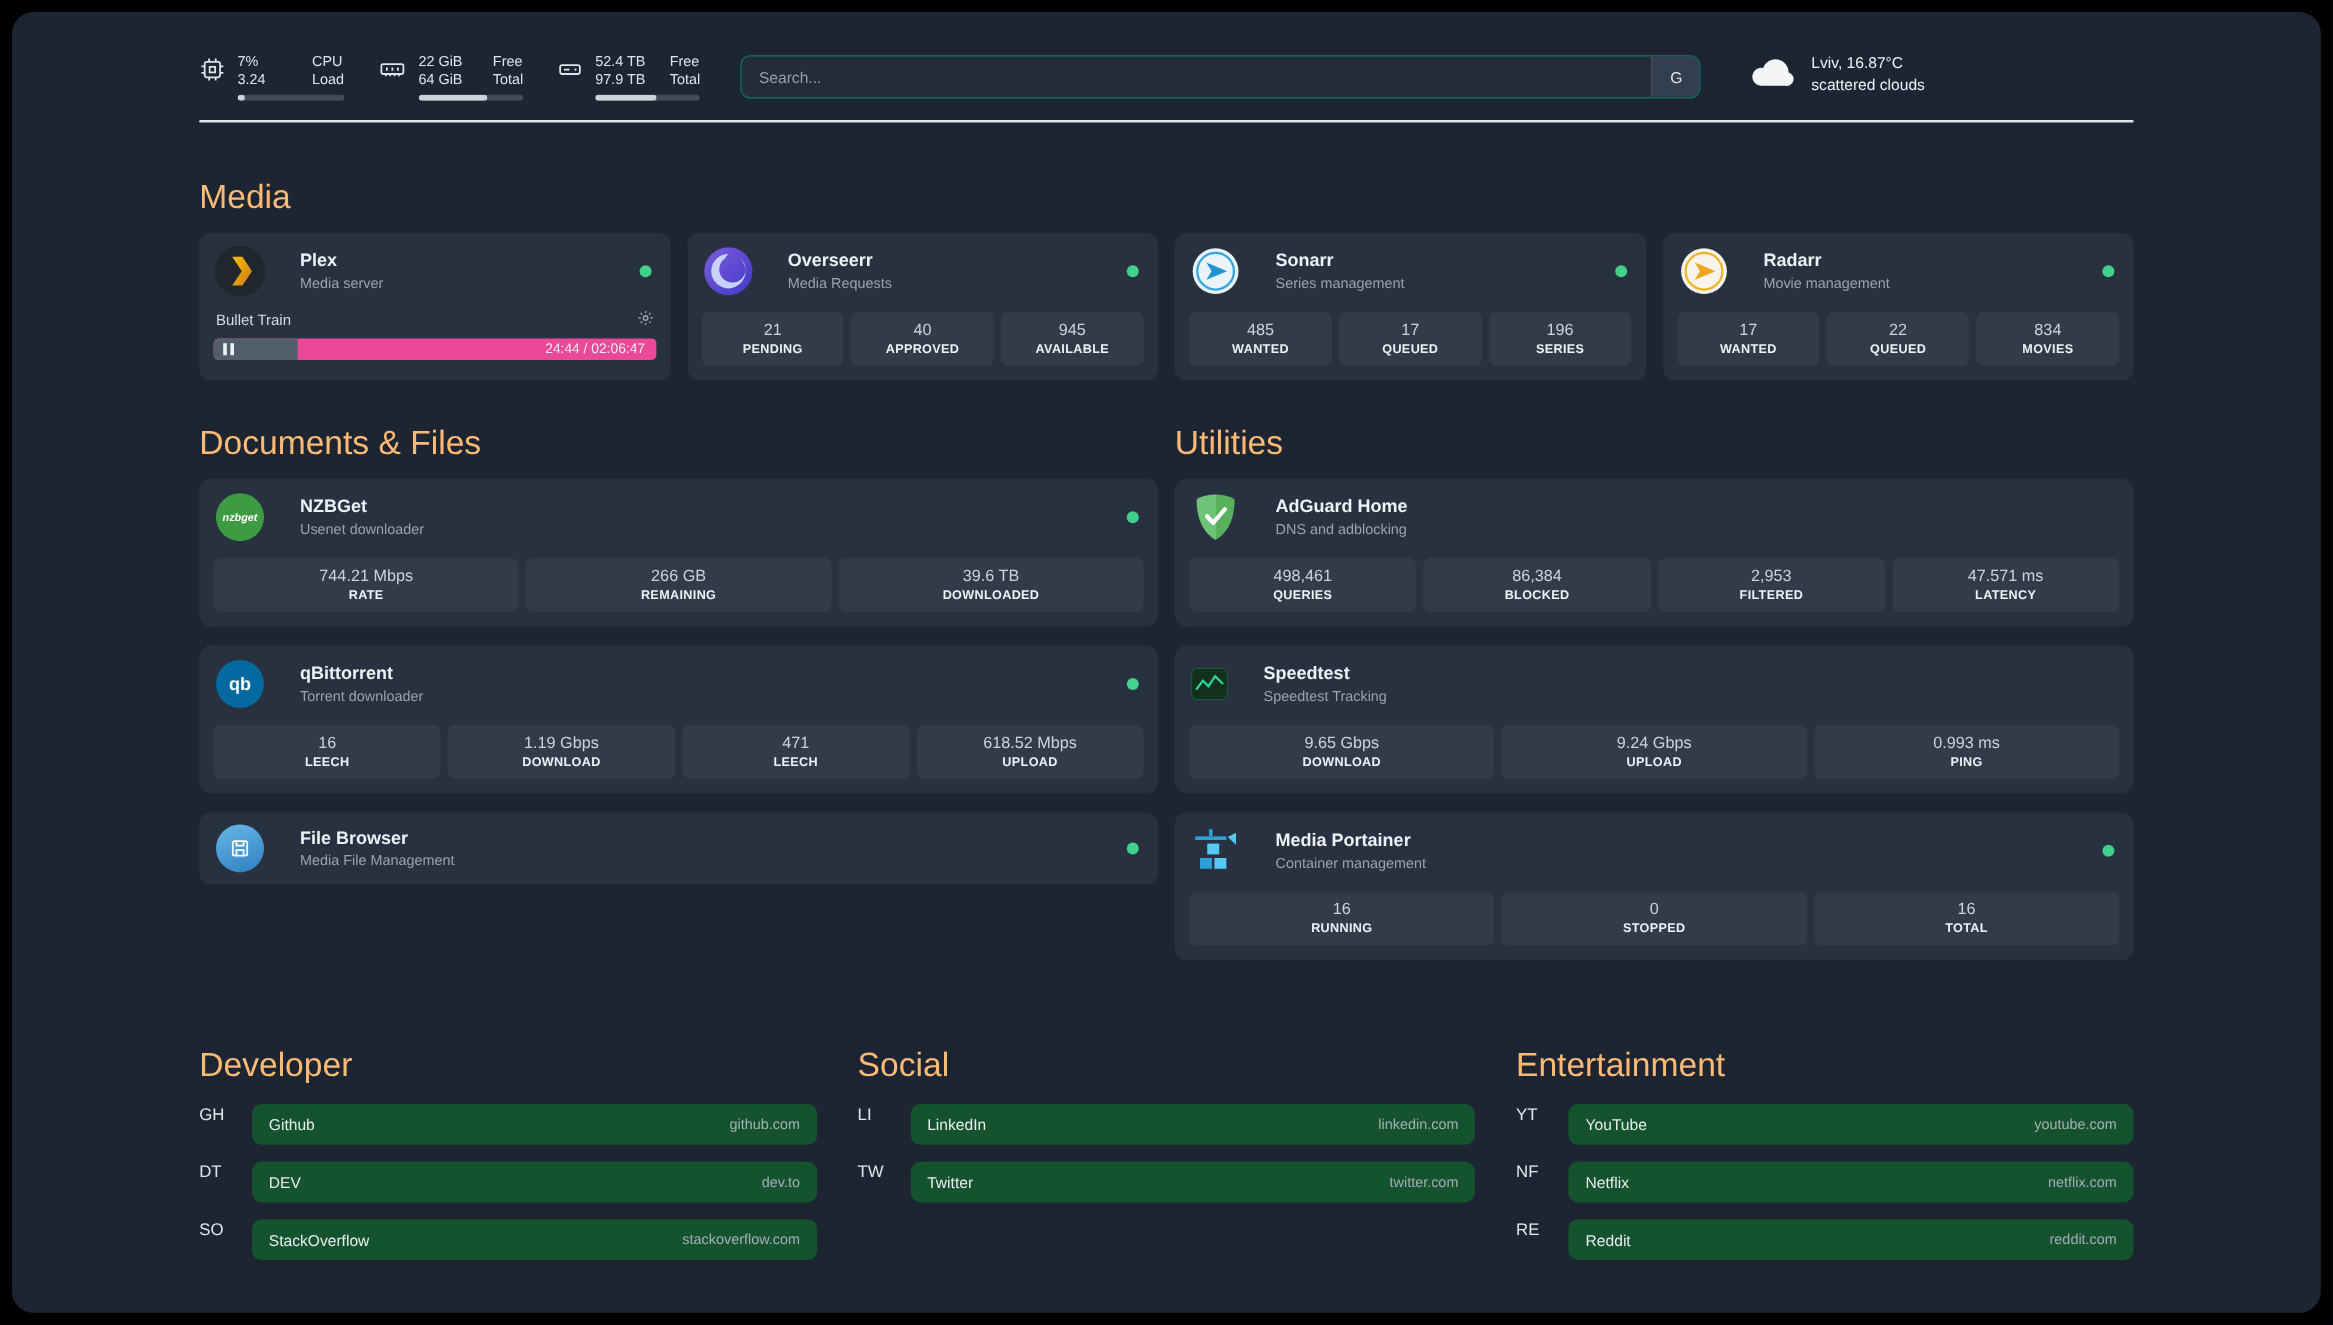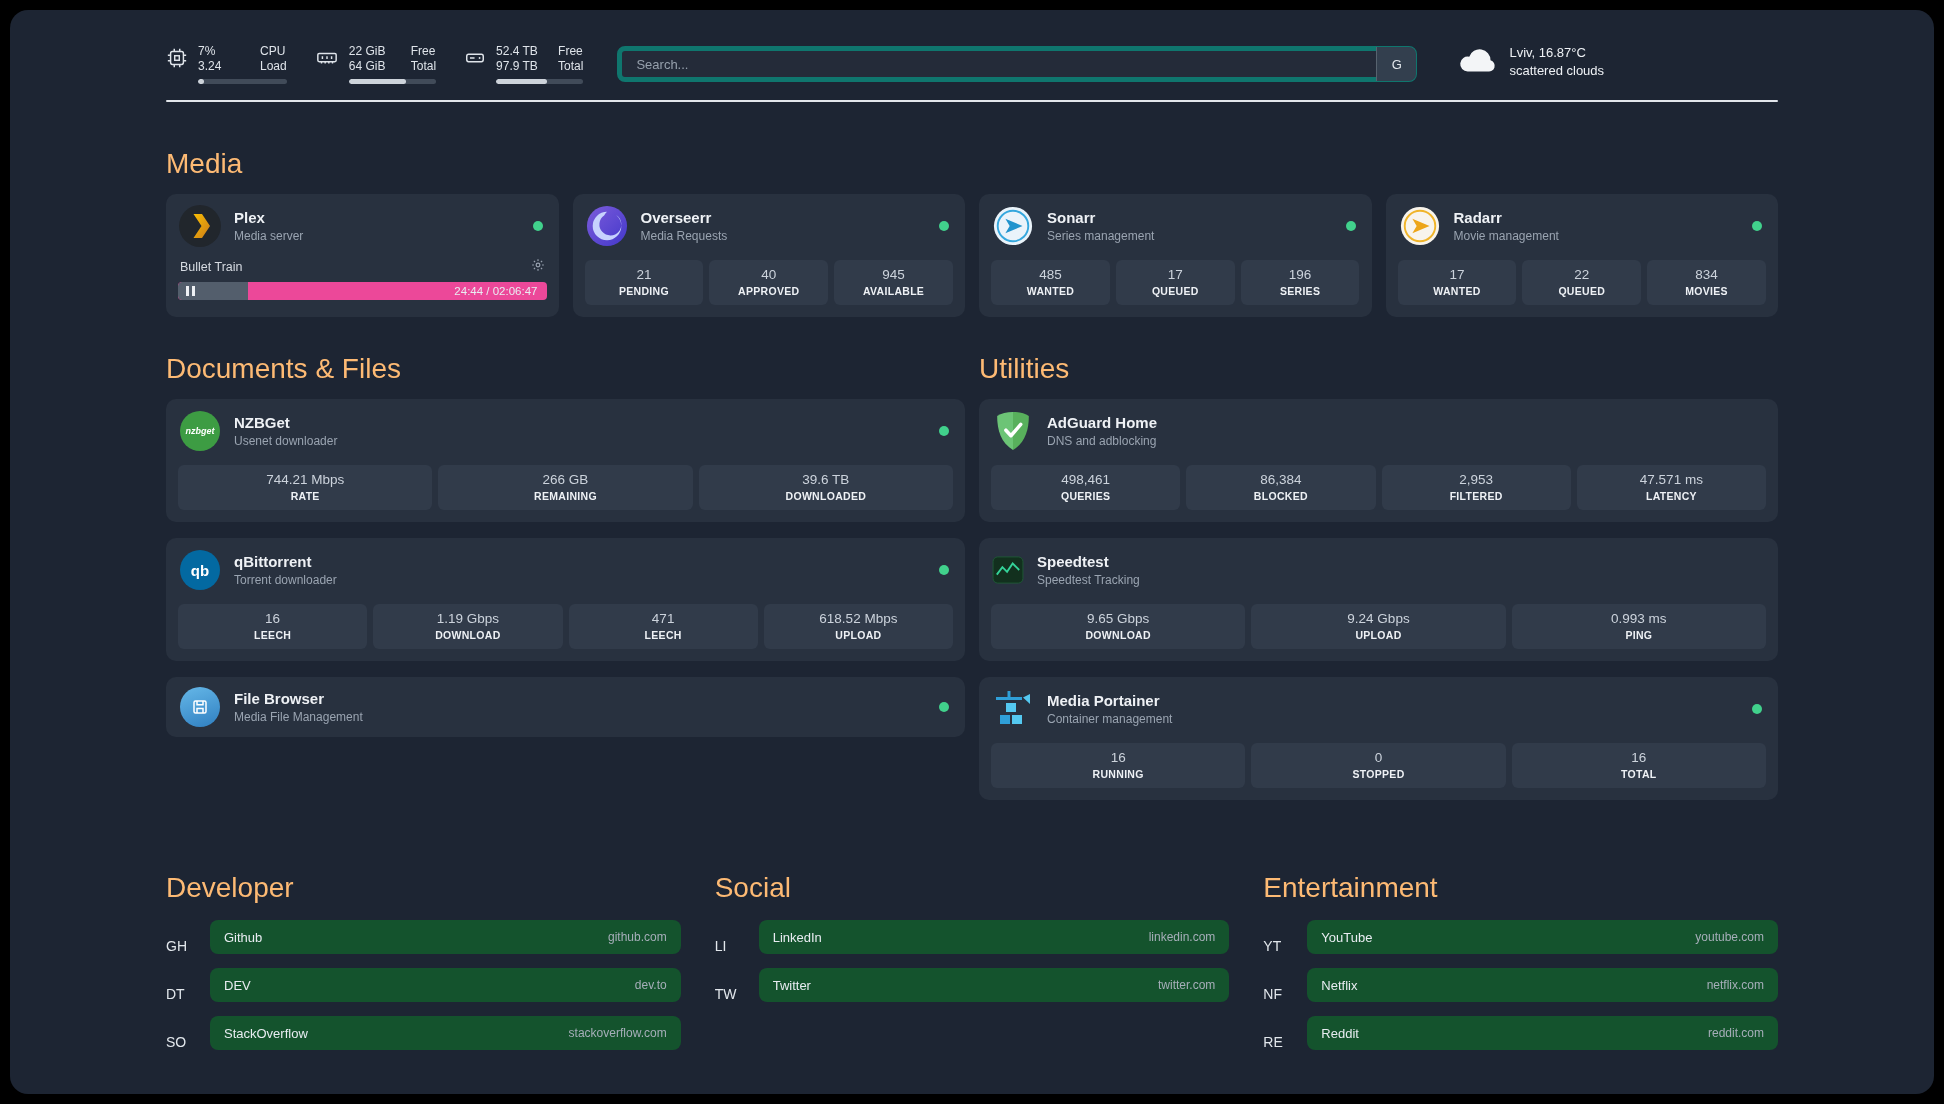--- a/index.html
+++ b/index.html
@@ -12,37 +12,37 @@
   .topbar { display:flex; align-items:flex-start; gap:28px; }
   .res { display:flex; gap:10px; }
   .res .rsvg { margin-top:3px; }
   .res-grid { display:grid; grid-template-columns:auto auto; column-gap:18px; row-gap:1px; font-size:12px; }
   .res-grid .v { color:#dfe4ea; min-width:44px; }
   .res-grid .l { color:#dfe4ea; }
   .res-bar { grid-column:1/-1; height:5px; background:#414b59; border-radius:3px; margin-top:5px; overflow:hidden; }
   .res-bar > div { height:100%; background:#cdd3da; border-radius:3px; }
 
   .search { position:relative; width:800px; height:36px; margin-left:6px; margin-top:2px; }
-  .search input { width:100%; height:100%; background:rgba(255,255,255,0.03); border:5px solid #0f766e; border-radius:8px; color:#dfe4ea; font-size:13px; padding:0 56px 0 14px; outline:none; font-family:"Liberation Sans",sans-serif; }
+  .search input { width:100%; height:100%; background:rgba(255,255,255,0.03); border:1px solid #0f766e; border-radius:8px; color:#dfe4ea; font-size:13px; padding:0 56px 0 14px; outline:none; font-family:"Liberation Sans",sans-serif; }
   .search input::placeholder { color:#96a0ac; }
   .g-btn { position:absolute; right:1px; top:1px; bottom:1px; width:40px; background:#333f4e; border-left:1px solid #57636f; border-radius:0 7px 7px 0; display:flex; align-items:center; justify-content:center; font-size:13px; color:#e4e8ed; cursor:pointer; }
 
   .weather { display:flex; gap:12px; margin-left:10px; align-items:center; }
   .weather .wt { font-size:13px; line-height:18px; color:#eef1f5; }
 
   .divider { height:2px; background:#e2e6eb; border-radius:1px; margin-top:16px; }
 
   
   .sec-title { font-size:28px; font-weight:400; color:#fdba74; }
   .media-sec { margin-top:46px; }
   .grid4 { display:grid; grid-template-columns:repeat(4,1fr); gap:14px; margin-top:14px; }
 
   .card { background:#28313f; border-radius:10px; padding:10px 12px 12px; cursor:pointer; }
   .card.slim { padding:8px 12px; }
-  .card-head { display:flex; align-items:center; gap:12px; }
+  .card-head { display:flex; align-items:center; gap:28px; }
   .icon-wrap { width:44px; height:44px; flex:0 0 44px; display:flex; align-items:center; justify-content:center; }
   .icon-wrap.sm { width:34px; flex-basis:34px; }
   .svc-name { font-size:15px; font-weight:600; color:#eef1f5; }
   .svc-sub { font-size:12px; color:#9aa4b1; margin-top:3px; }
   .dot { width:10px; height:10px; border-radius:50%; margin-left:auto; margin-right:4px; }
   .stats { display:flex; gap:6px; margin-top:12px; }
   .tile { flex:1; background:#313b4a; border-radius:6px; text-align:center; padding:7px 4px 8px; }
   .tile .tv { font-size:13.5px; color:#ccd3dc; }
   .tile .tl { font-size:10.5px; font-weight:700; color:#eef1f5; margin-top:3px; letter-spacing:.3px; }
 
@@ -61,21 +61,21 @@
   .pause { position:absolute; left:8px; top:4px; display:flex; gap:3px; cursor:pointer; }
   .pause i { display:block; width:3px; height:10px; background:#eef1f5; }
   .ptime { position:absolute; right:9px; top:2.5px; font-size:11.5px; color:#e9edf2; }
 
   .cols2 { display:grid; grid-template-columns:1fr 1fr; gap:14px; margin-top:36px; align-items:start; }
   .stack { display:flex; flex-direction:column; gap:16px; margin-top:14px; }
 
   
   .grid3 { display:grid; grid-template-columns:repeat(3,1fr); gap:34px; margin-top:72px; }
   .bm-rows { margin-top:16px; }
-  .bm-row { display:flex; align-items:flex-end; margin-bottom:14px; }
+  .bm-row { display:flex; align-items:flex-start; margin-bottom:14px; }
   .bm-abbr { width:44px; font-size:14px; font-weight:500; color:#e2e7ec; }
   .bm-pill { flex:1; background:#14532d; border-radius:8px; height:34px; display:flex; align-items:center; justify-content:space-between; padding:0 14px; cursor:pointer; }
   .bm-name { font-size:13px; color:#e8ecf1; }
   .bm-domain { font-size:12px; color:#a6aeb9; }
 </style>
 </head>
 <body>
 
 <div class="surface">
 <div class="content">

